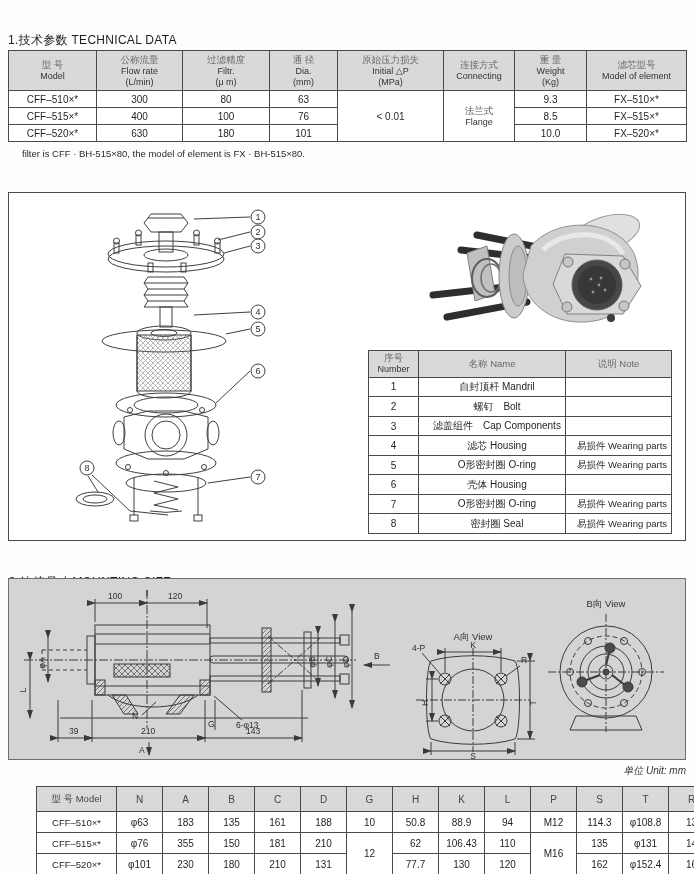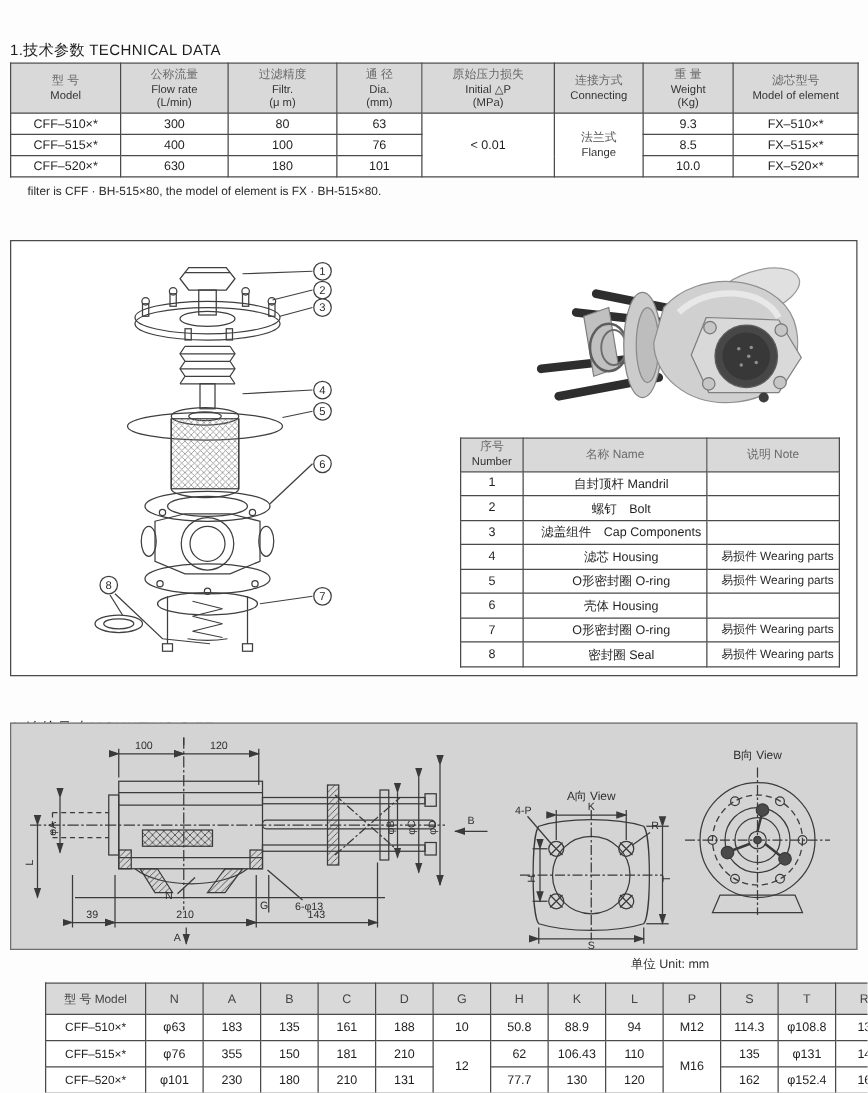--- a/index.html
+++ b/index.html
@@ -42,21 +42,21 @@
   
   .parts { left:368px; top:350px; width:303px; height:184px; }
   .parts th { height:26px; }
   .parts td { height:19px; }
   .parts td.name { text-align:center; padding-left:10px; }
   .parts td.note { text-align:center; padding-left:7px; font-size:9.5px; }
 
   
   .sec2-heading { left:8px; top:574px;font-style:italic; }
   .box2 { left:8px; top:578px; width:678px; height:182px; border:1px solid #6e6e6e; background:#d4d4d4; }
-  .unit-label { left:386px; top:764px; width:300px; text-align:center; font-size:10px; color:#333; }
+  .unit-label { left:386px; top:764px; width:300px; text-align:right; font-size:10px; color:#333;font-style:italic; }
 
   
   .t2 { left:8px; top:786px; width:678px; height:88px;padding-left:28px; }
   .t2 th { height:25px; font-size:10px; color:#444; }
   .t2 td { height:21px; }
   .t2 td.model, .t2 th.model { font-size:9.5px; }
 
   
   svg text { font-family:"Liberation Sans","DejaVu Sans",sans-serif; }
   .dim { font-size:8.5px; fill:#2e2e2e; stroke:none; }

